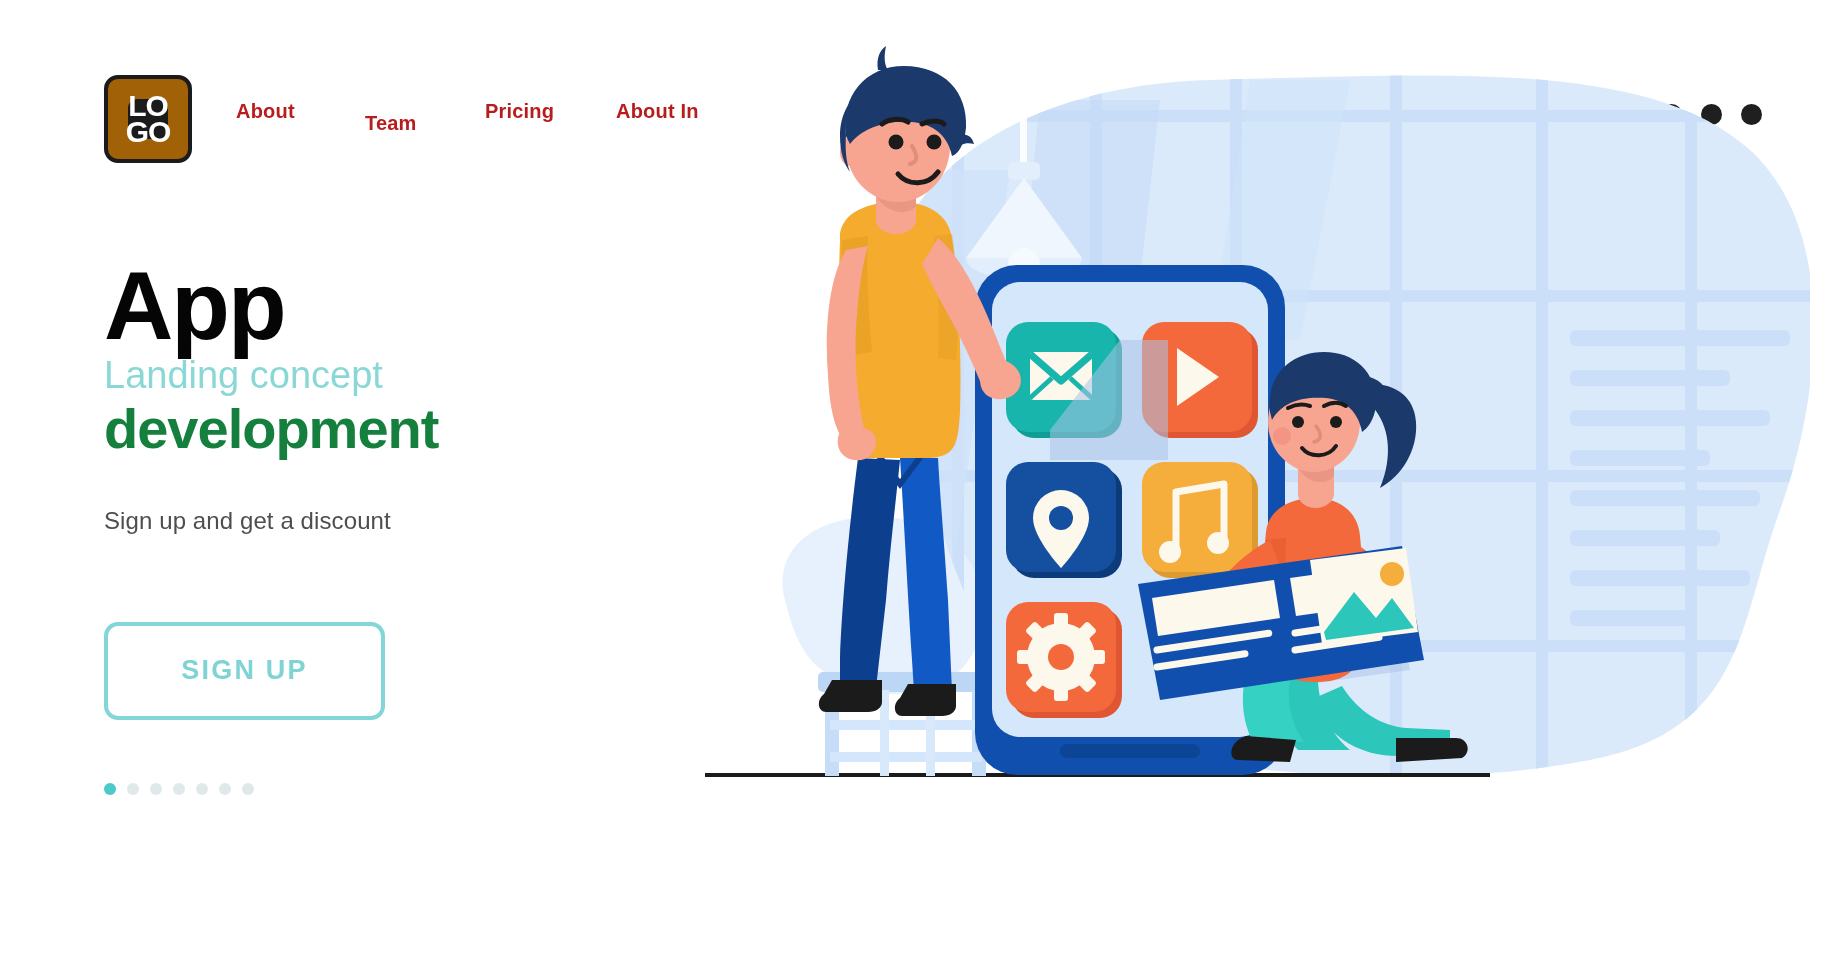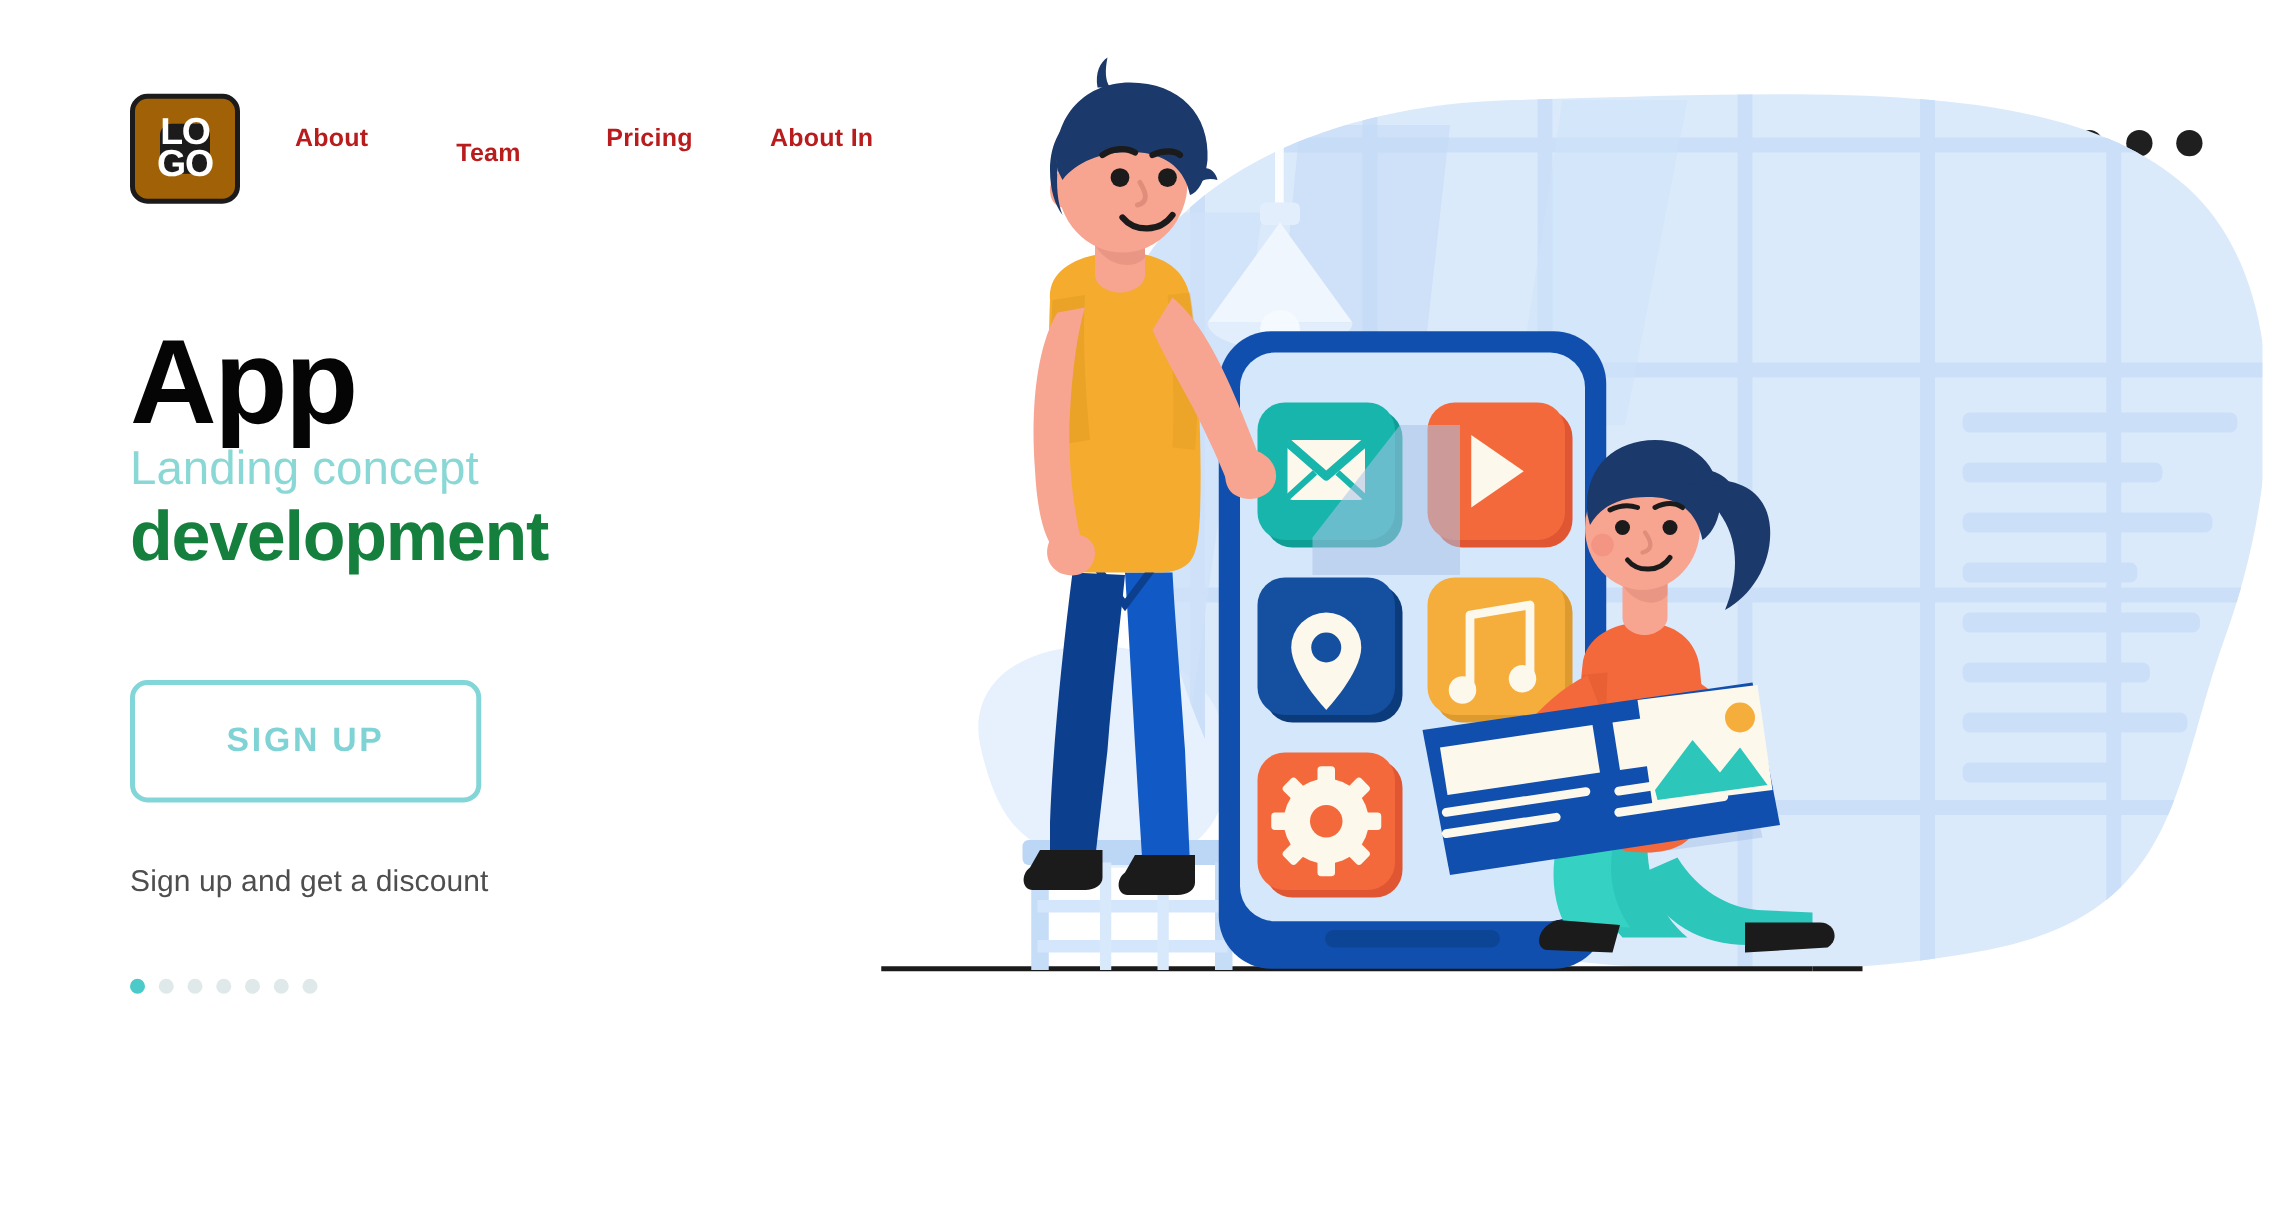--- a/index.html
+++ b/index.html
@@ -104,25 +104,25 @@
     <span></span>
     <span></span>
   </div>
 </div>
 
 <div id="hero-left">
   <div id="title-main">App</div>
   <div id="eyebrow">Landing concept</div>
   <div id="title-sub">development</div>
 
+  <div id="sub-note">Sign up and get a discount</div>
+
   <div id="signup-btn">
     <span id="signup-label">SIGN UP</span>
   </div>
-
-  <div id="sub-note">Sign up and get a discount</div>
 
   <div id="dots-row">
     <span class="dot active"></span>
     <span class="dot"></span>
     <span class="dot"></span>
     <span class="dot"></span>
     <span class="dot"></span>
     <span class="dot"></span>
     <span class="dot"></span>
   </div>

